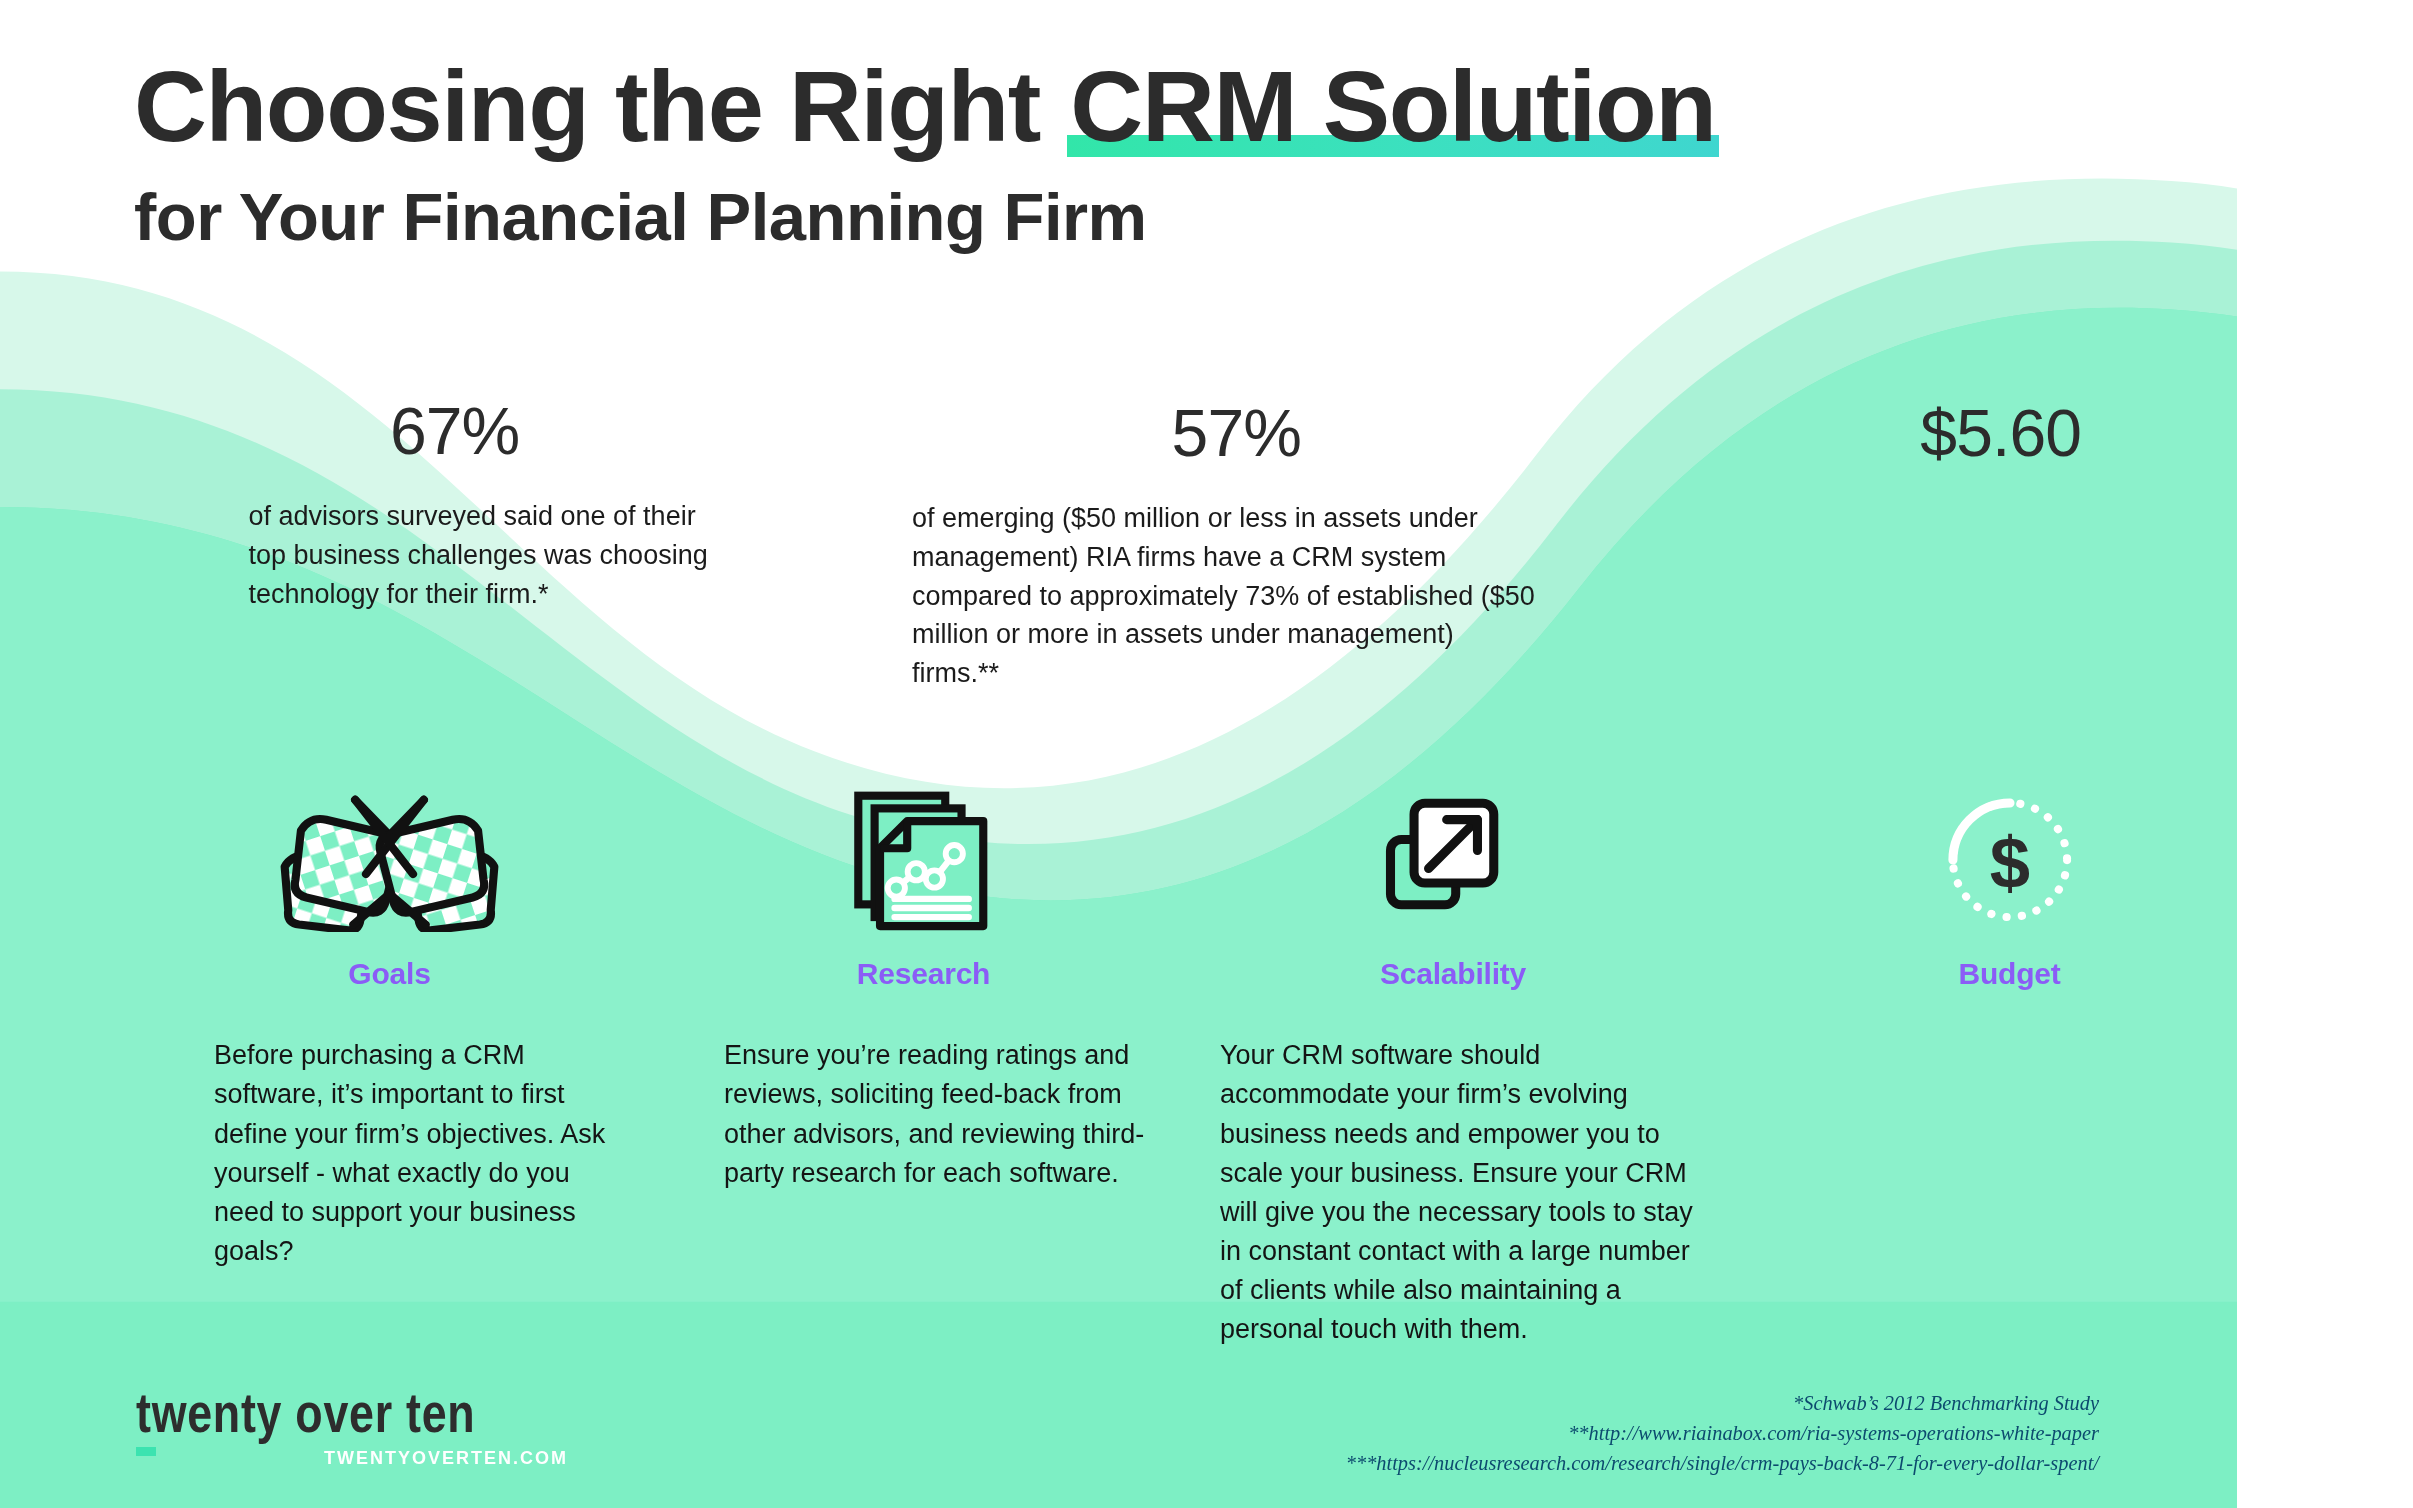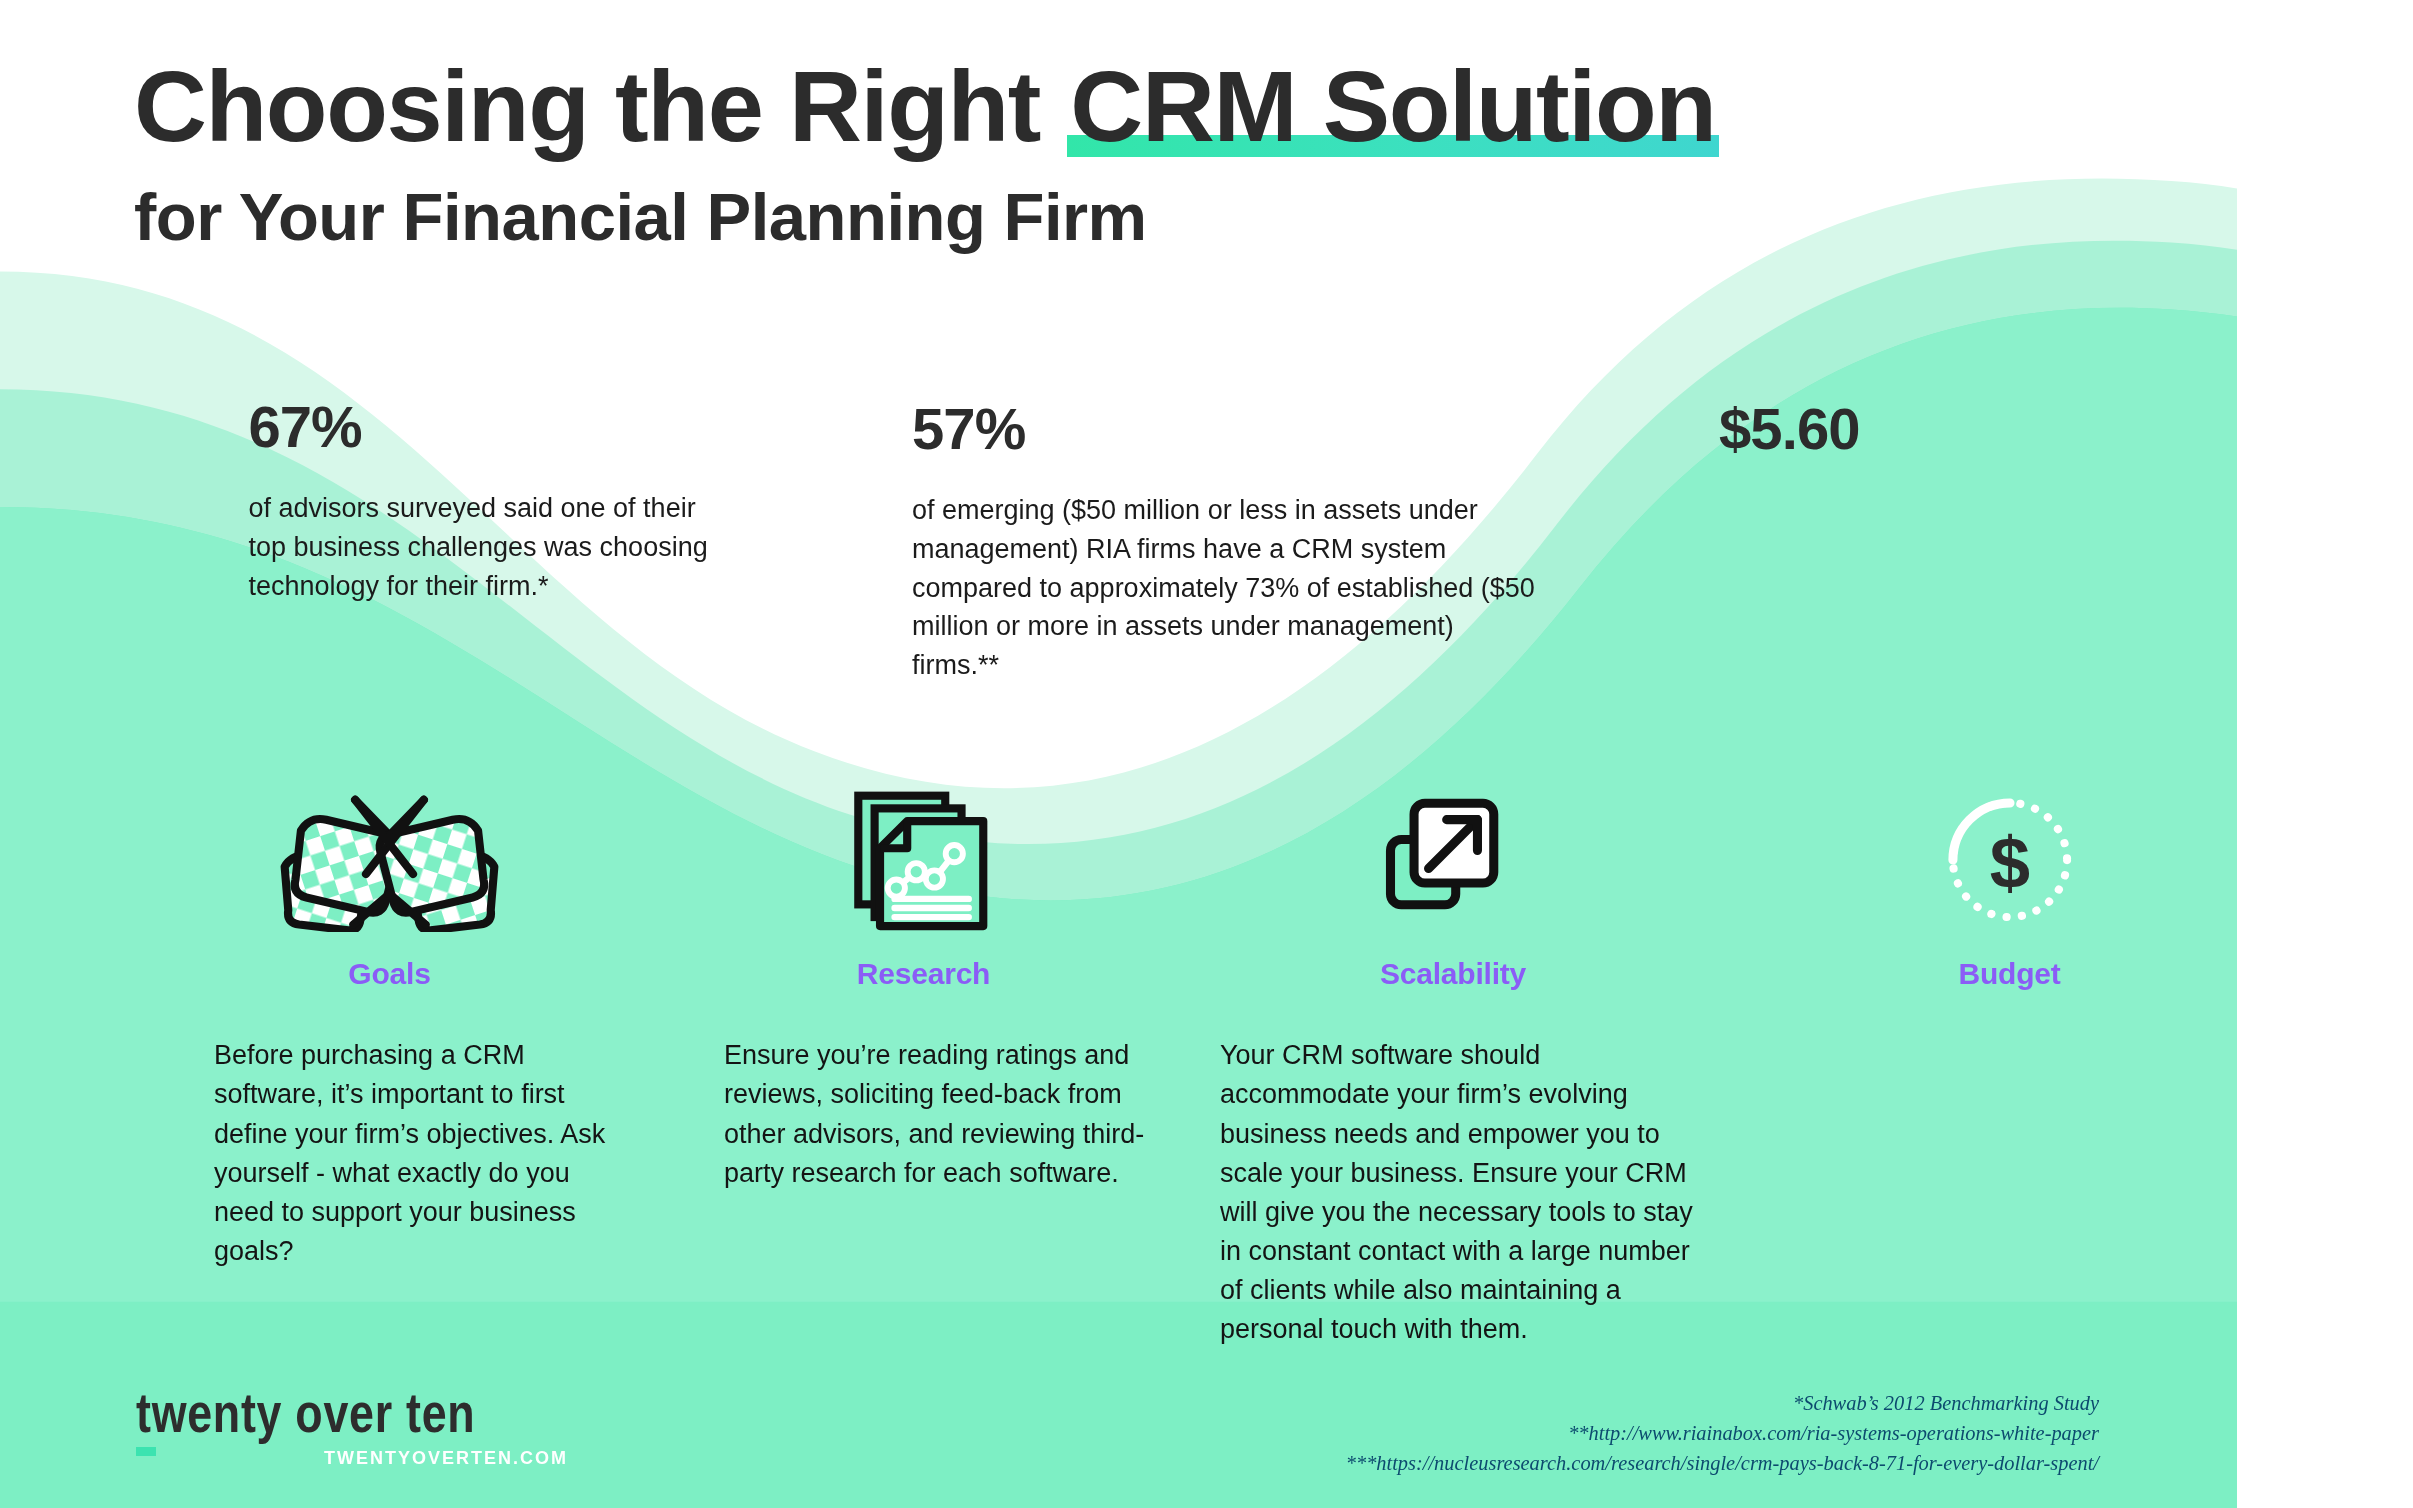--- a/index.html
+++ b/index.html
@@ -76,26 +76,26 @@
   .stats-row {
     position: absolute;
     left: 0;
     top: 398px;
     width: 2413px;
     height: 326px;
     z-index: 5;
   }
   .stat { position: absolute; }
   .stat-number {
-    font-size: 58px;
-    font-weight: 700;
+    font-size: 66px;
+    font-weight: 400;
     color: #2c2c2c;
     letter-spacing: -0.9px;
     line-height: 1;
-    text-align: left;
+    text-align: right;
   }
   .stat-text {
     font-size: 27px;
     color: #1b1b1b;
     line-height: 1.44;
     font-weight: 400;
     margin-top: 33px;
   }
 
   .stat-1 { left: 243px; top: 0;  width: 507px; }

